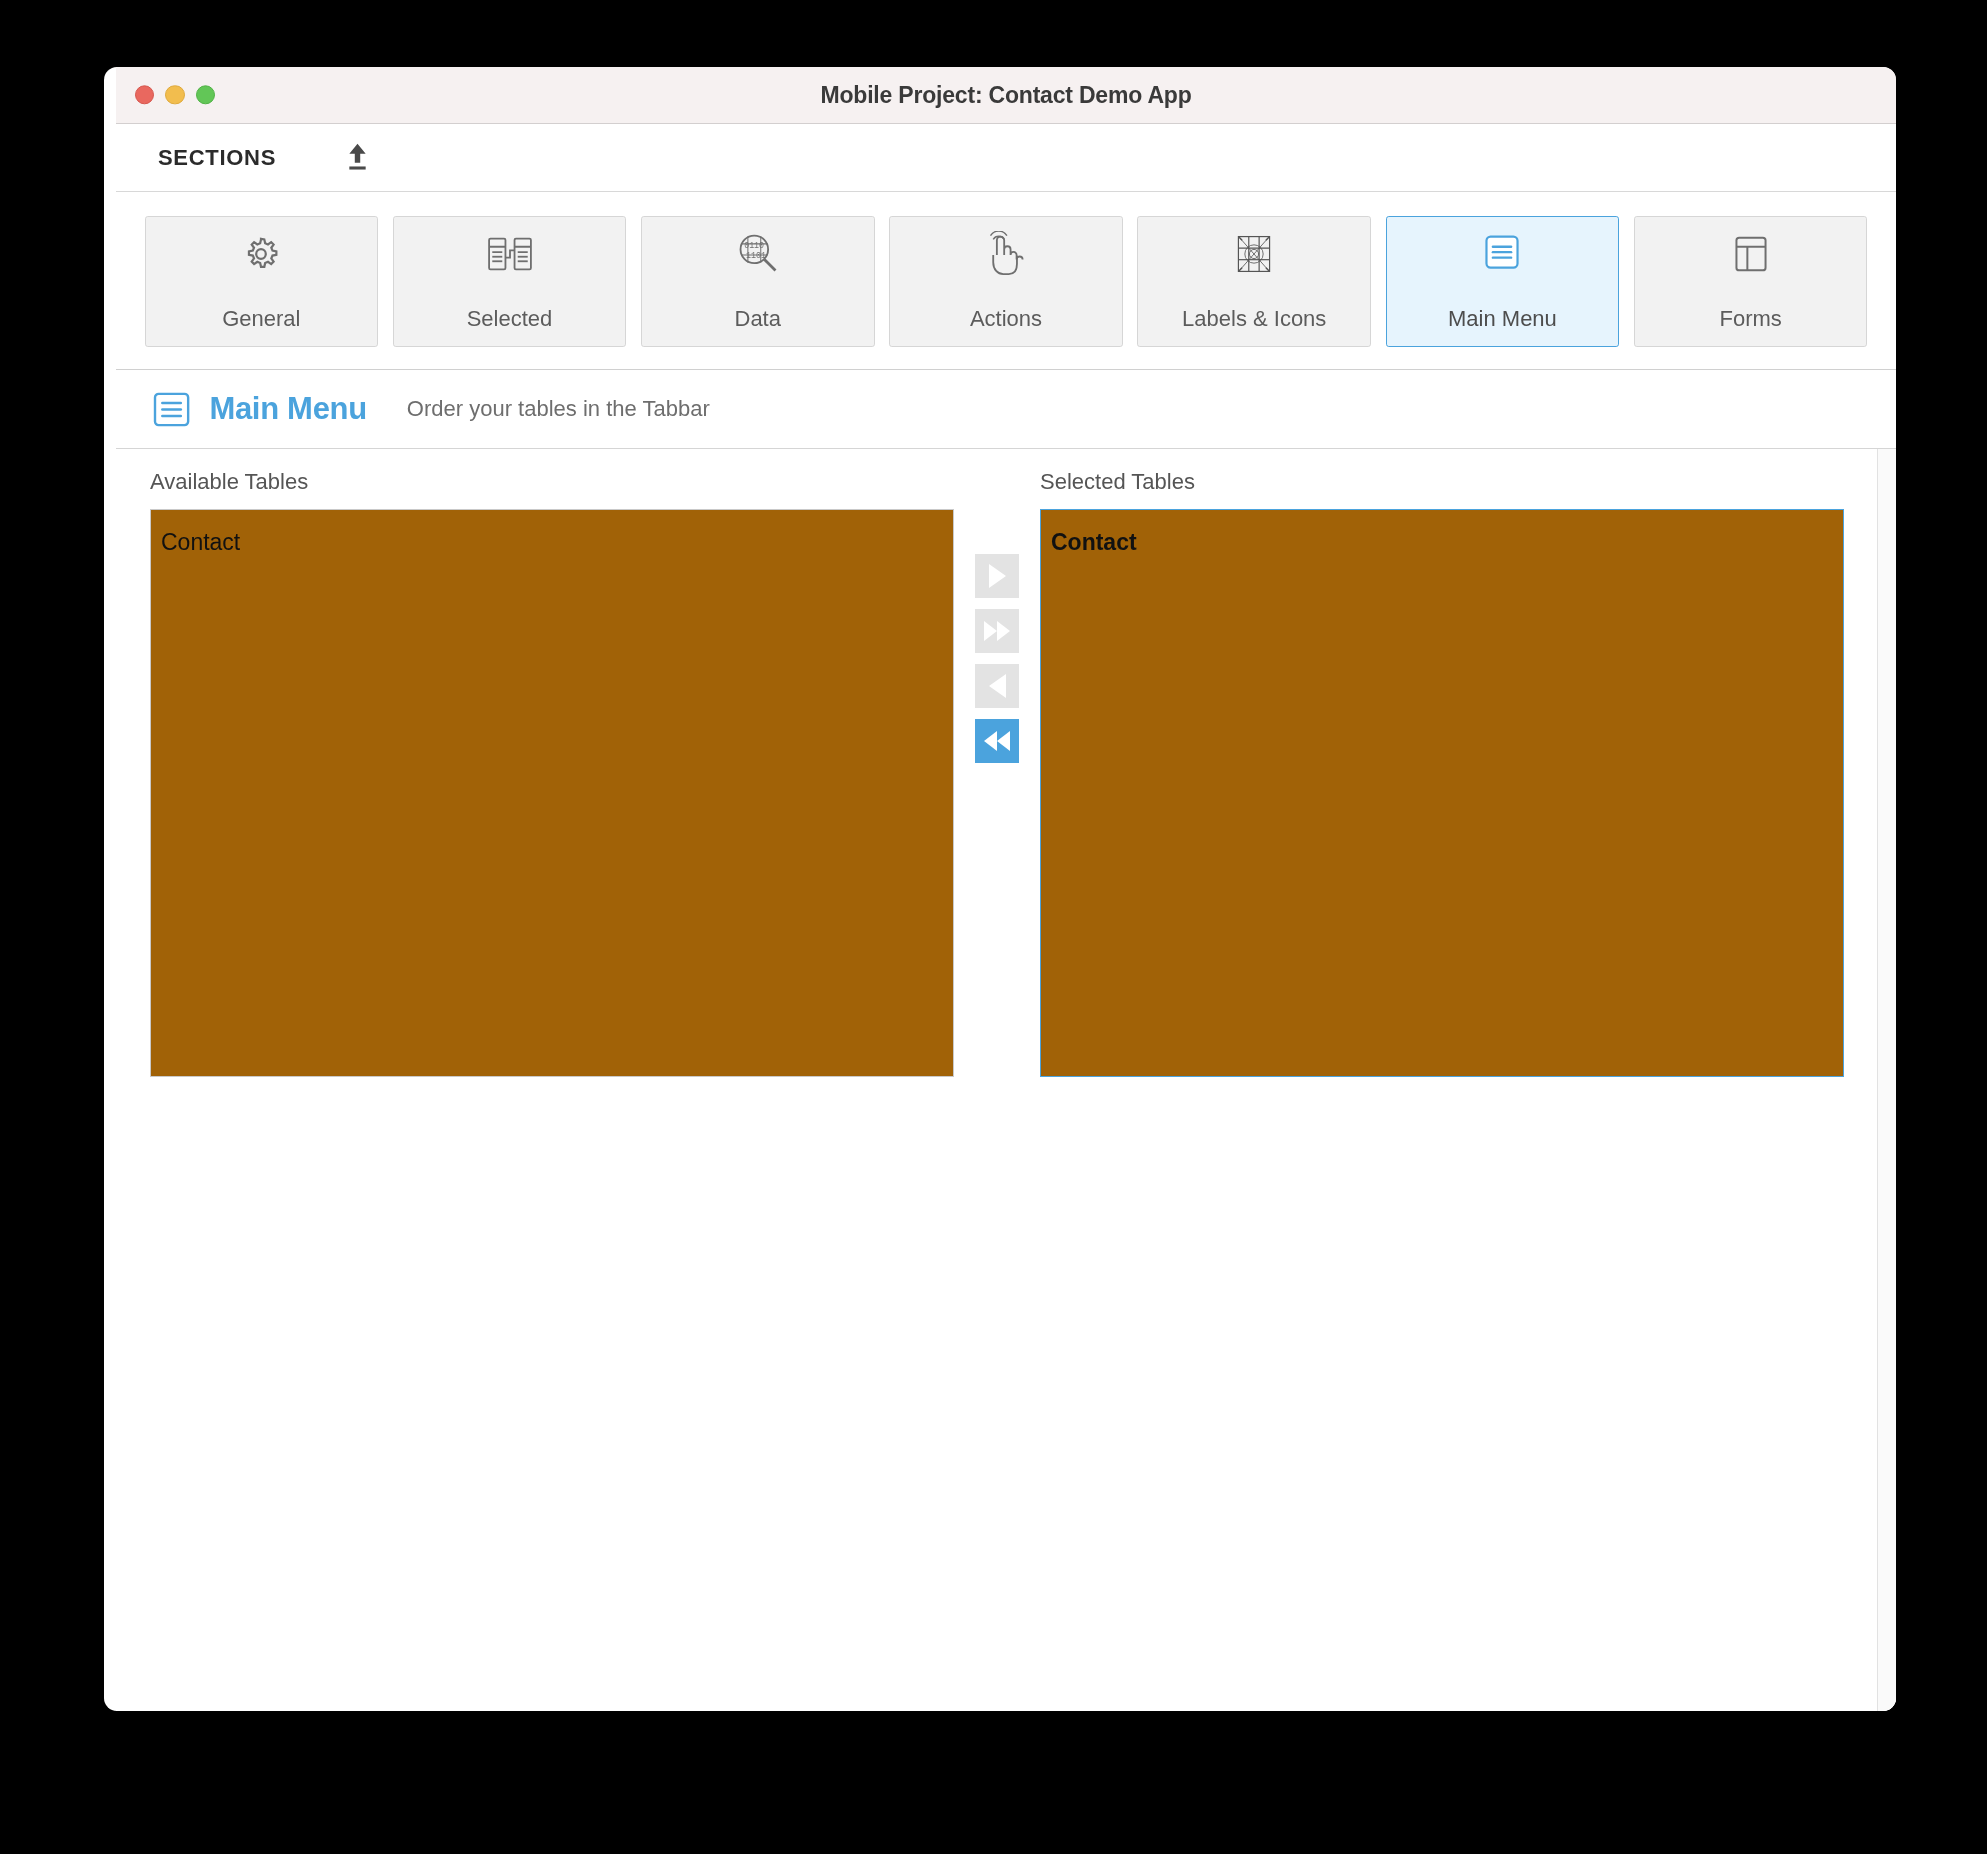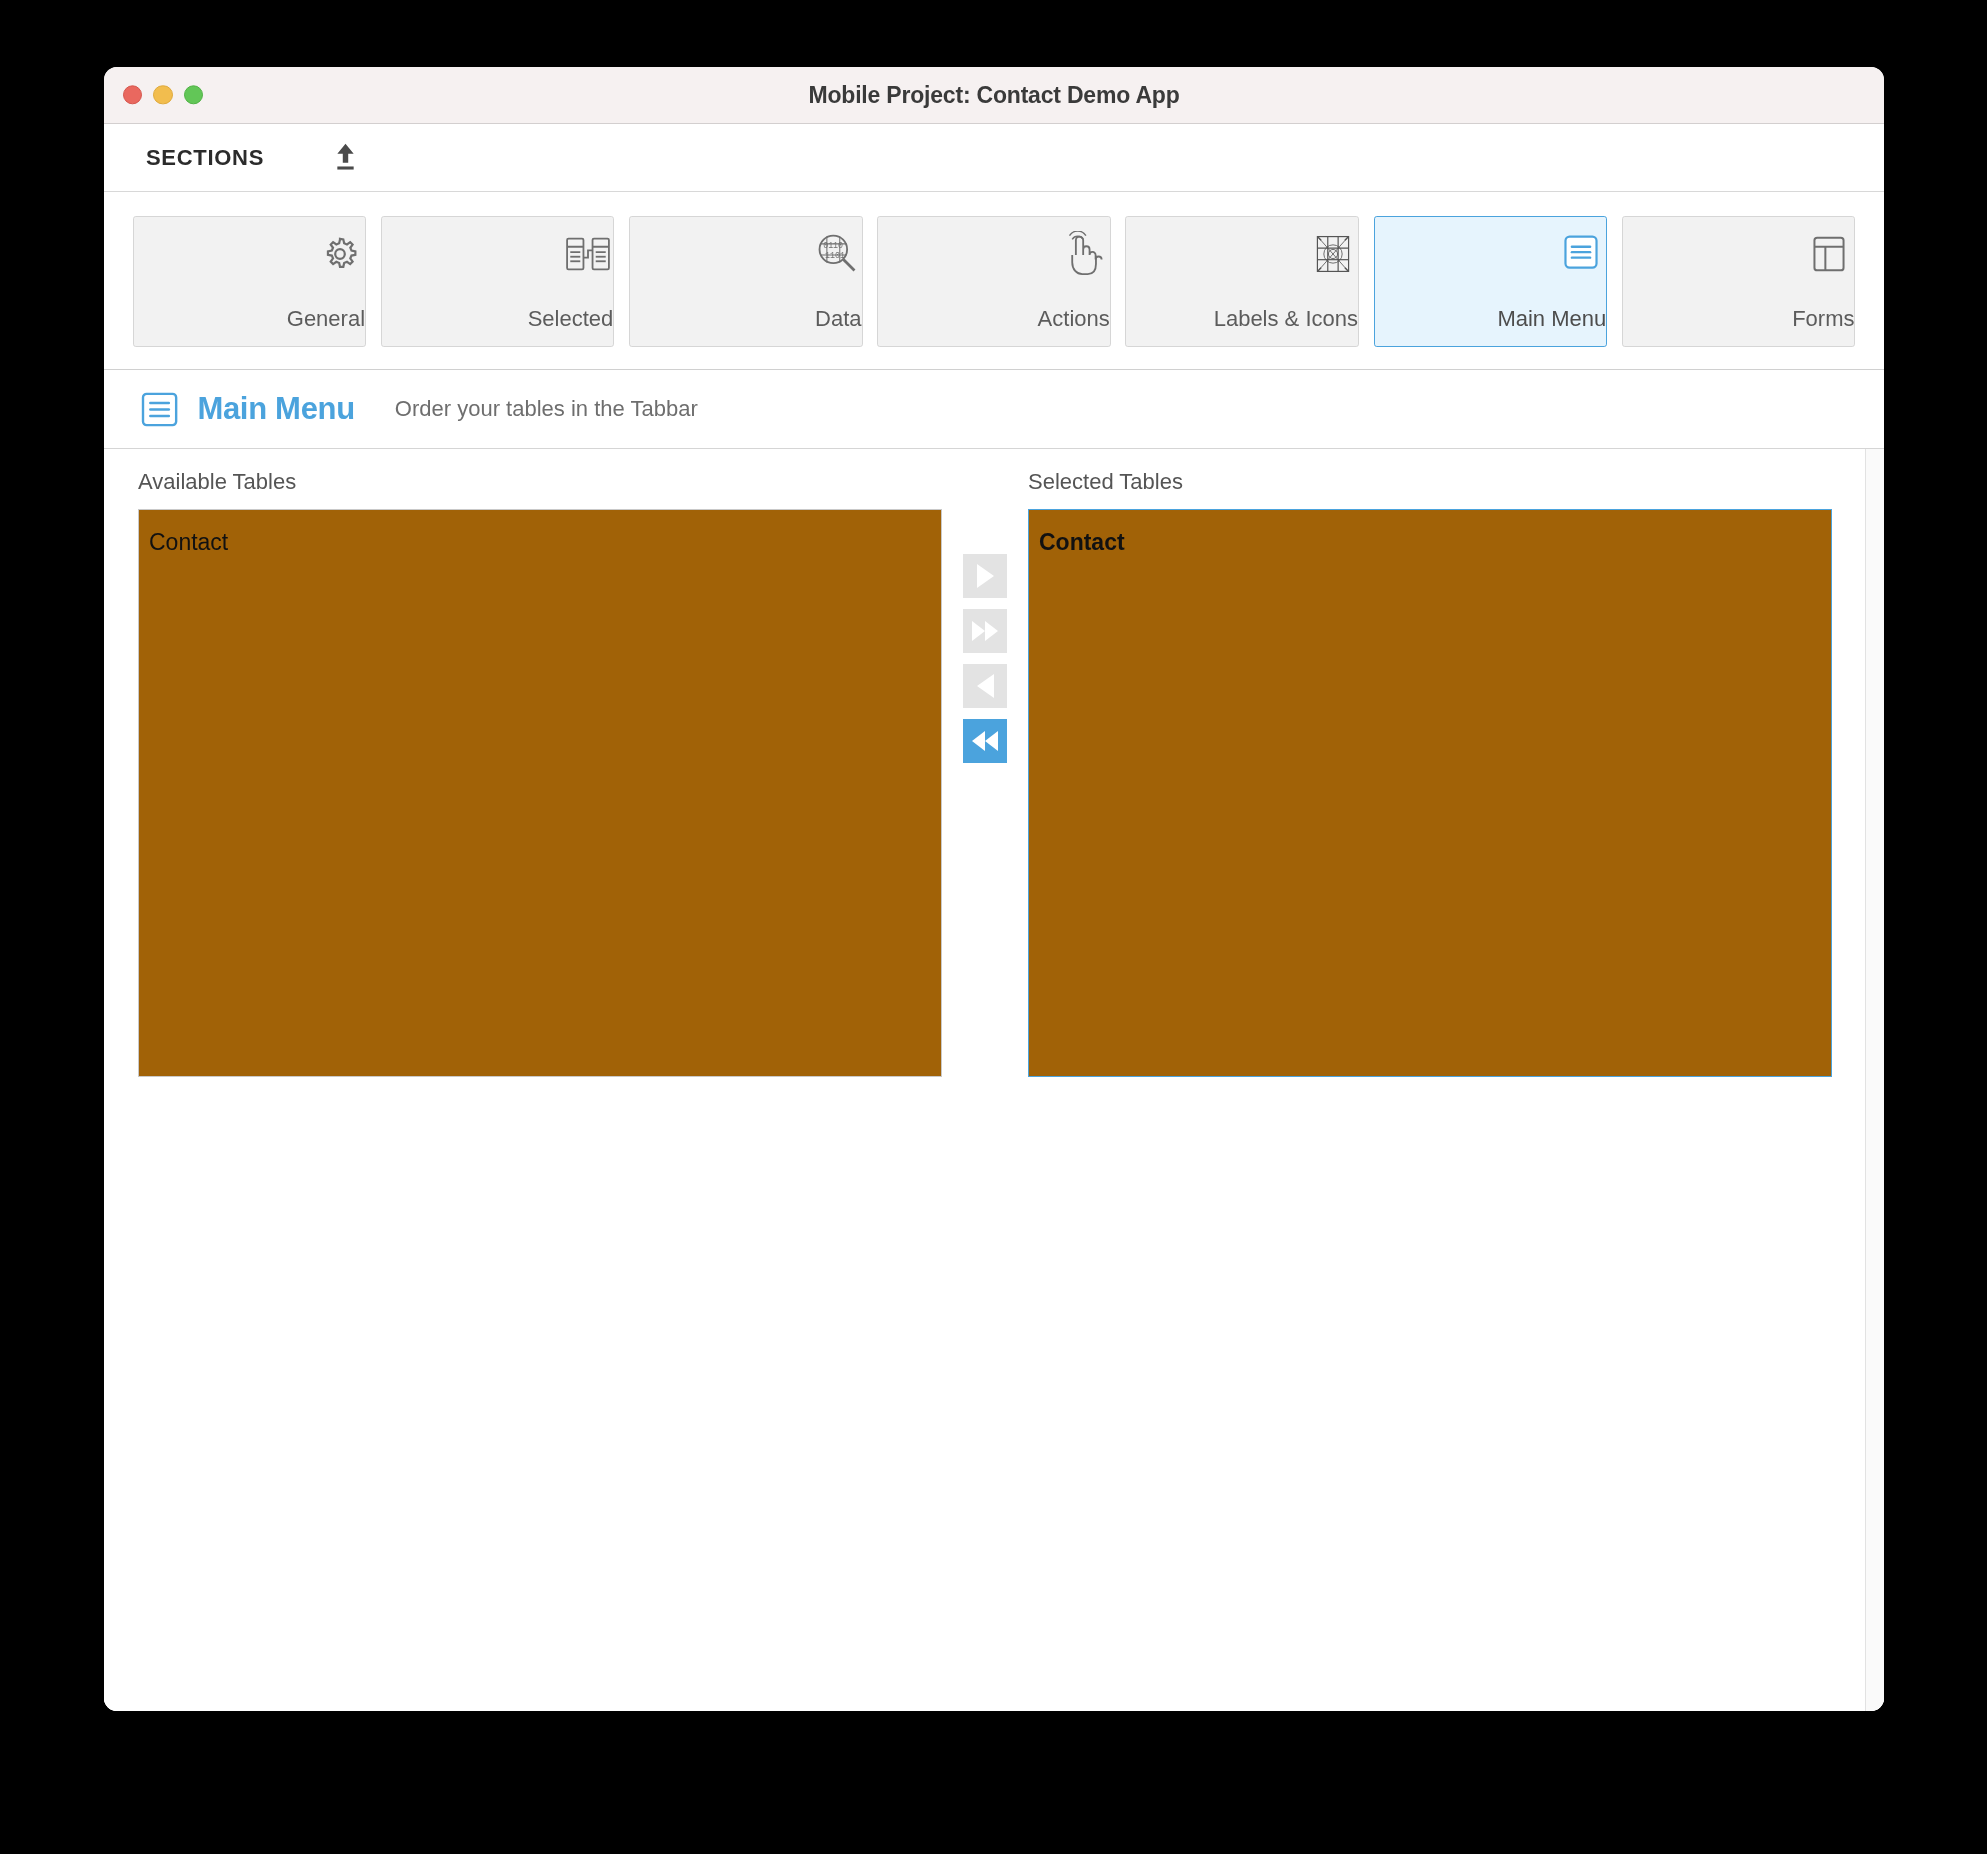--- a/index.html
+++ b/index.html
@@ -19,20 +19,21 @@
   #window {
     position: absolute;
     left: 104px;
     top: 67px;
     width: 1780px;
     height: 1644px;
     background: #ffffff;
     border-radius: 13px;
     overflow: hidden;
     box-shadow: 0 11px 44px rgba(0,0,0,0.55);
+    padding-left: 12px;
   }
 
   
   .titlebar {
     position: relative;
     height: 56px;
     background: #f6f1f1;
     border-bottom: 0.9px solid #d3cfcf;
     display: flex;
     align-items: center;
@@ -105,21 +106,21 @@
     border-bottom: 0.9px solid #d0d0d0;
   }
   .tool-btn {
     flex: 1;
     height: 129px;
     background: #f2f2f2;
     border: 0.9px solid #d6d6d6;
     border-radius: 2.8px;
     display: flex;
     flex-direction: column;
-    align-items: flex-end;
+    align-items: center;
     justify-content: center;
     gap: 29px;
   }
   .tool-btn.selected {
     background: #e6f4fd;
     border: 1.8px solid #4ba3dd;
   }
   .tool-btn .tool-label {
     font-size: 22px;
     color: #5c5c5c;

